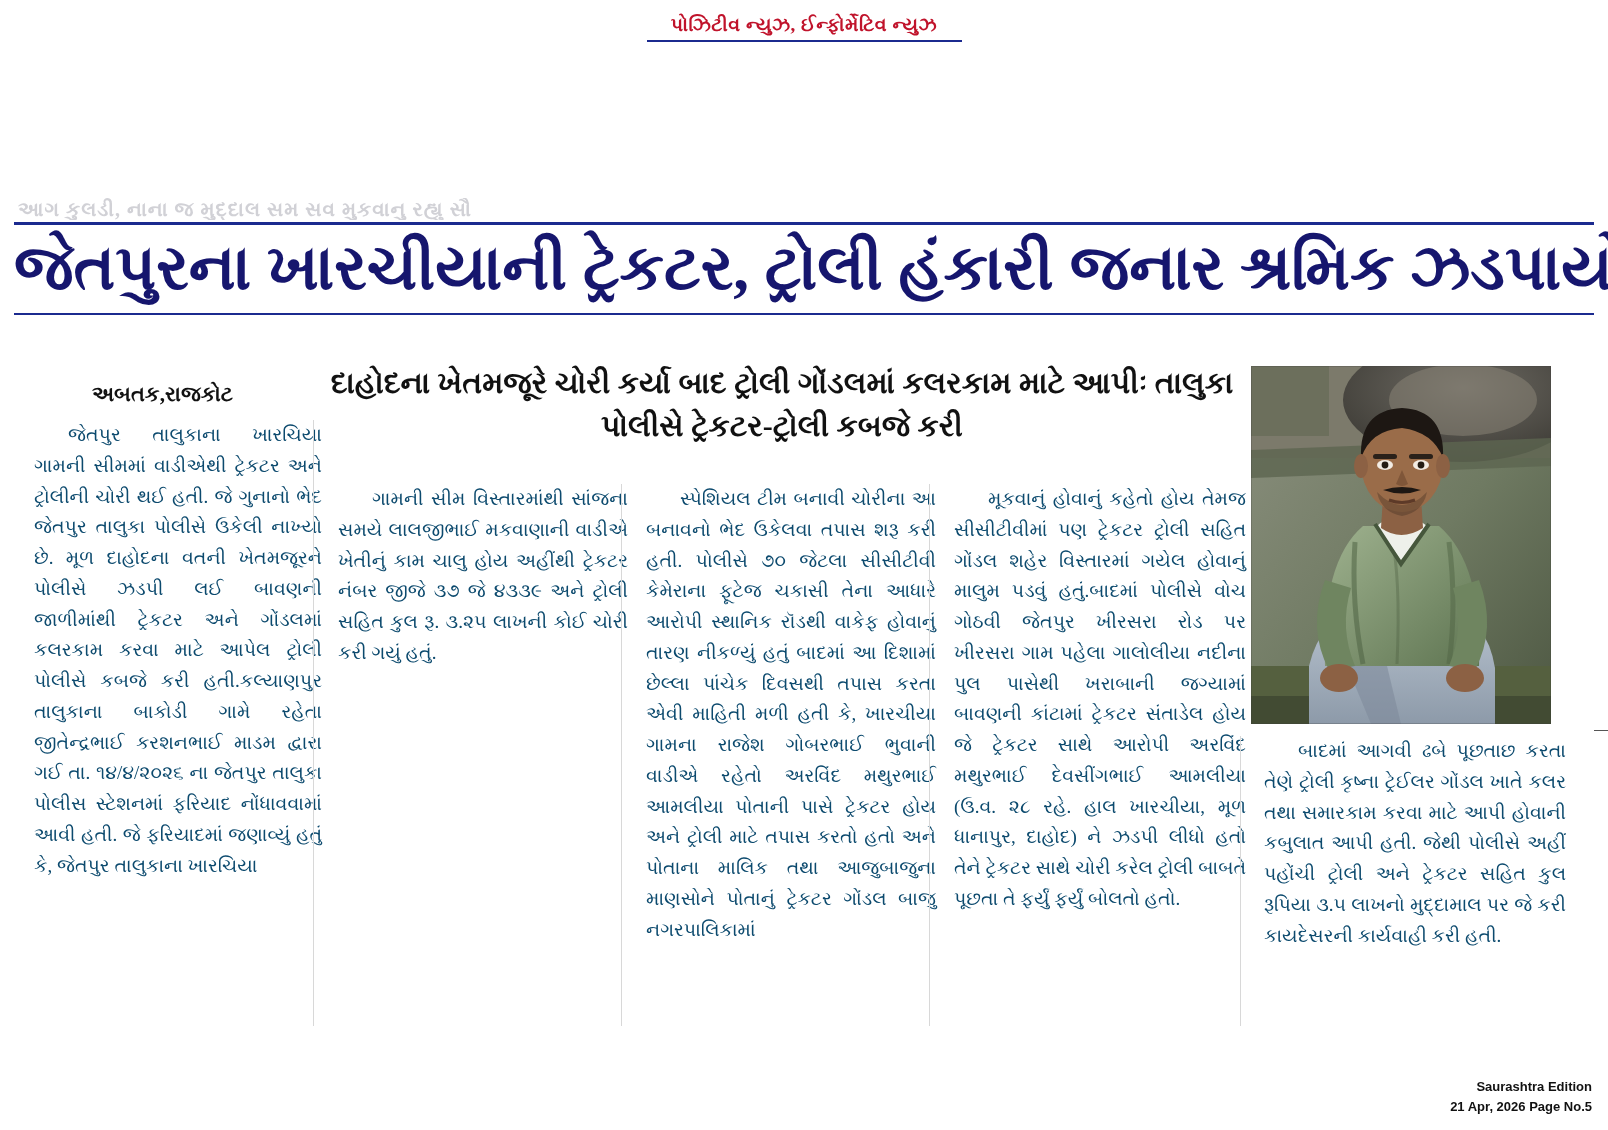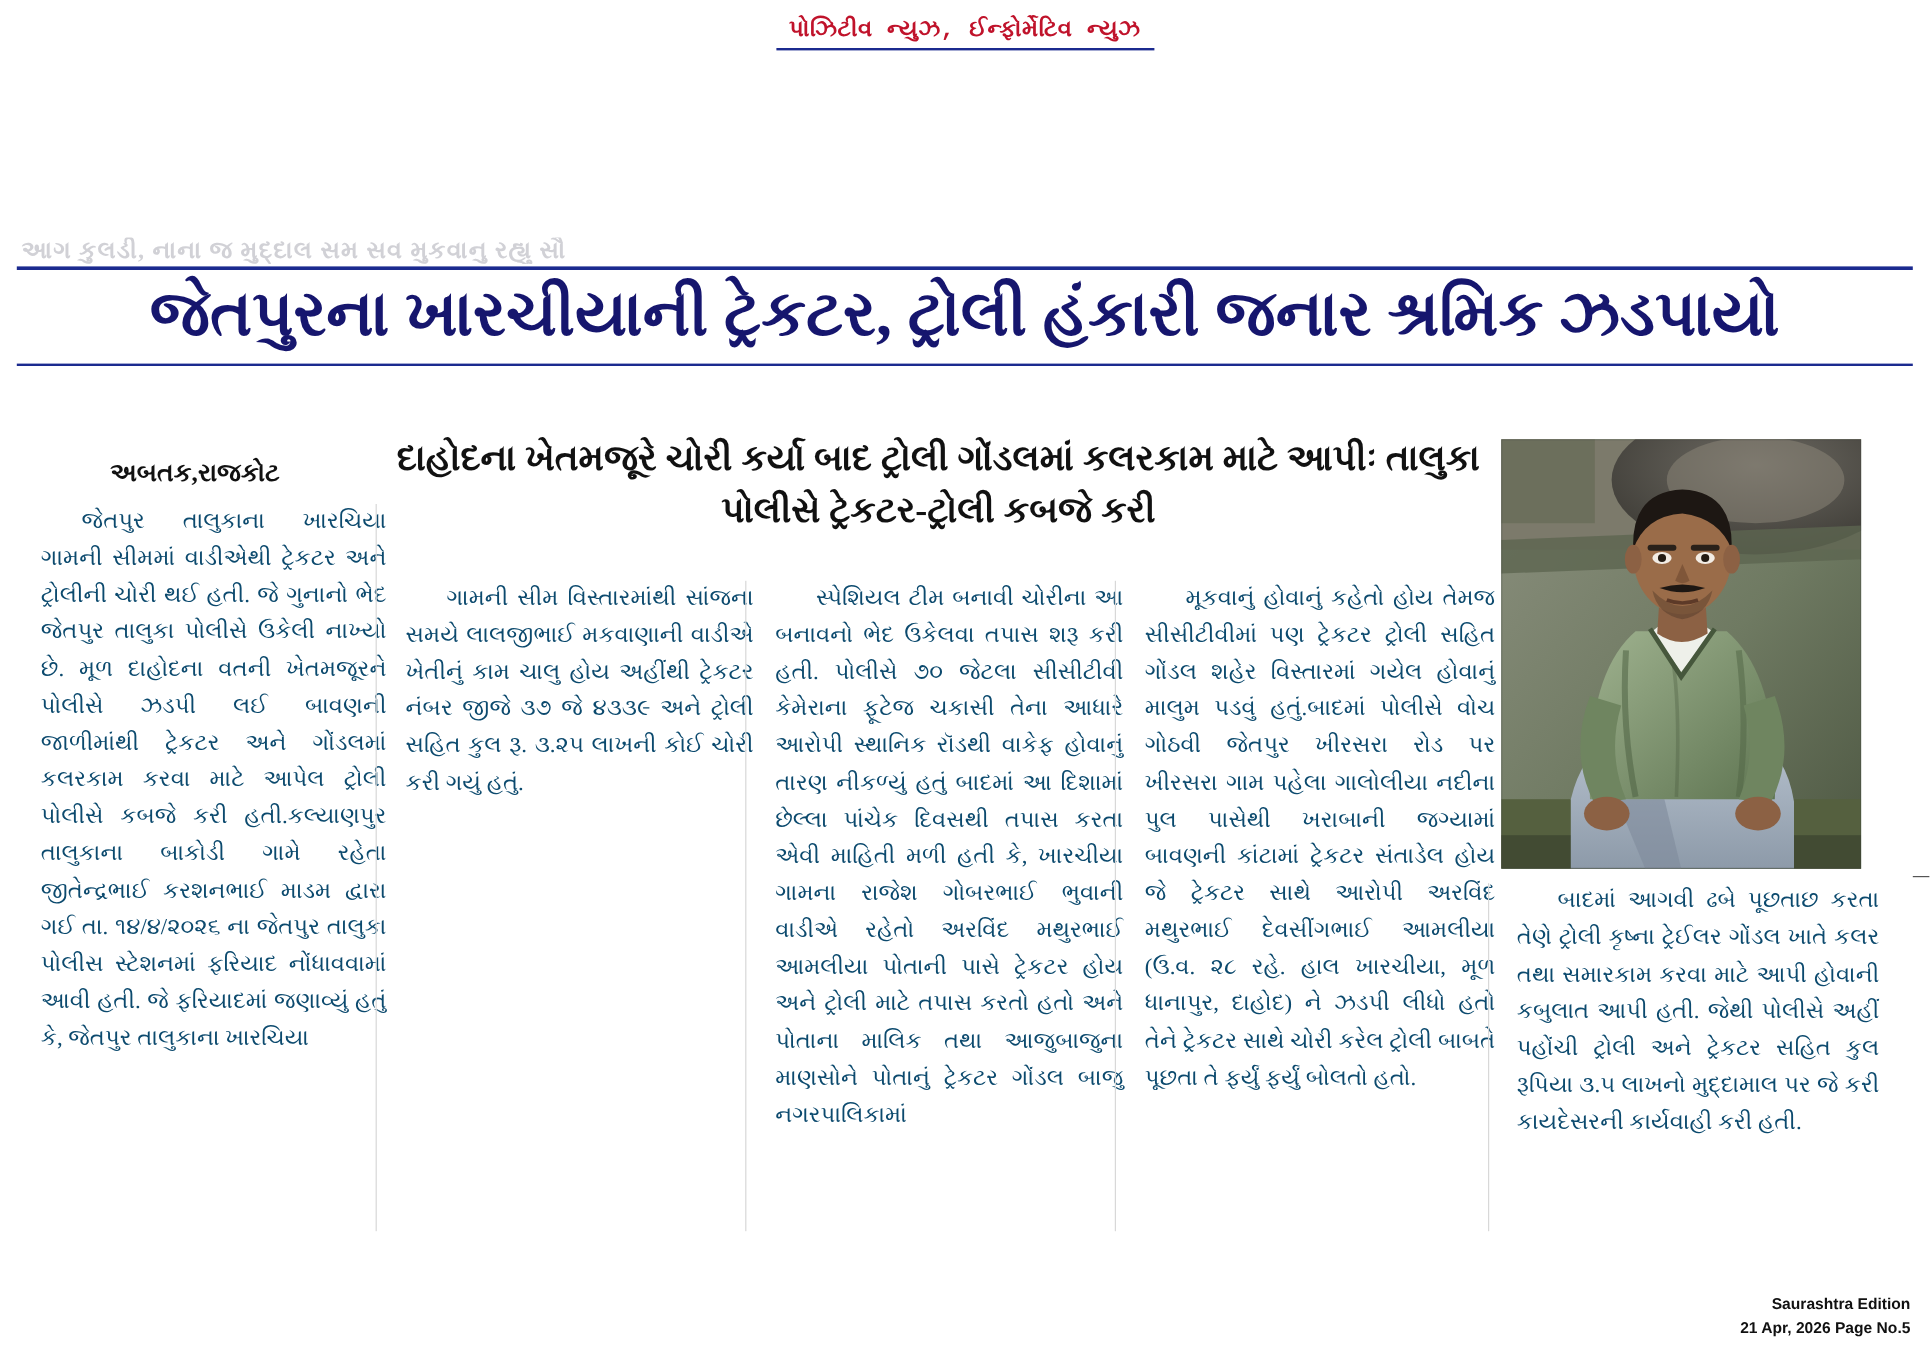--- a/index.html
+++ b/index.html
@@ -15,21 +15,21 @@
   }
 
   
   .masthead {
     width: 100%;
     padding-top: 14px;
     text-align: center;
     position: relative;
   }
   .masthead-tagline {
-    font-family: Liberation Mono, monospace;
+    font-family: Liberation Serif, serif;
     font-weight: bold;
     font-size: 19px;
     color: #c0132b;
     letter-spacing: 0.5px;
   }
   .masthead-logo-wrap {
     position: relative;
     display: inline-block;
     margin-top: 2px;
   }
@@ -91,21 +91,21 @@
     top: 222px;
     left: 14px;
     right: 14px;
     border-top: 3px solid #1b2a8f;
     border-bottom: 2.5px solid #1b2a8f;
     padding: 10px 0 12px 0;
   }
   .headline {
     font-family: "Liberation Serif", serif;
     font-weight: bold;
-    font-size: 53px;
+    font-size: 63px;
     line-height: 1.05;
     color: #16166e;
     text-align: center;
     letter-spacing: 0px;
     white-space: nowrap;
   }
 
   
   .subdeck {
     position: absolute;

